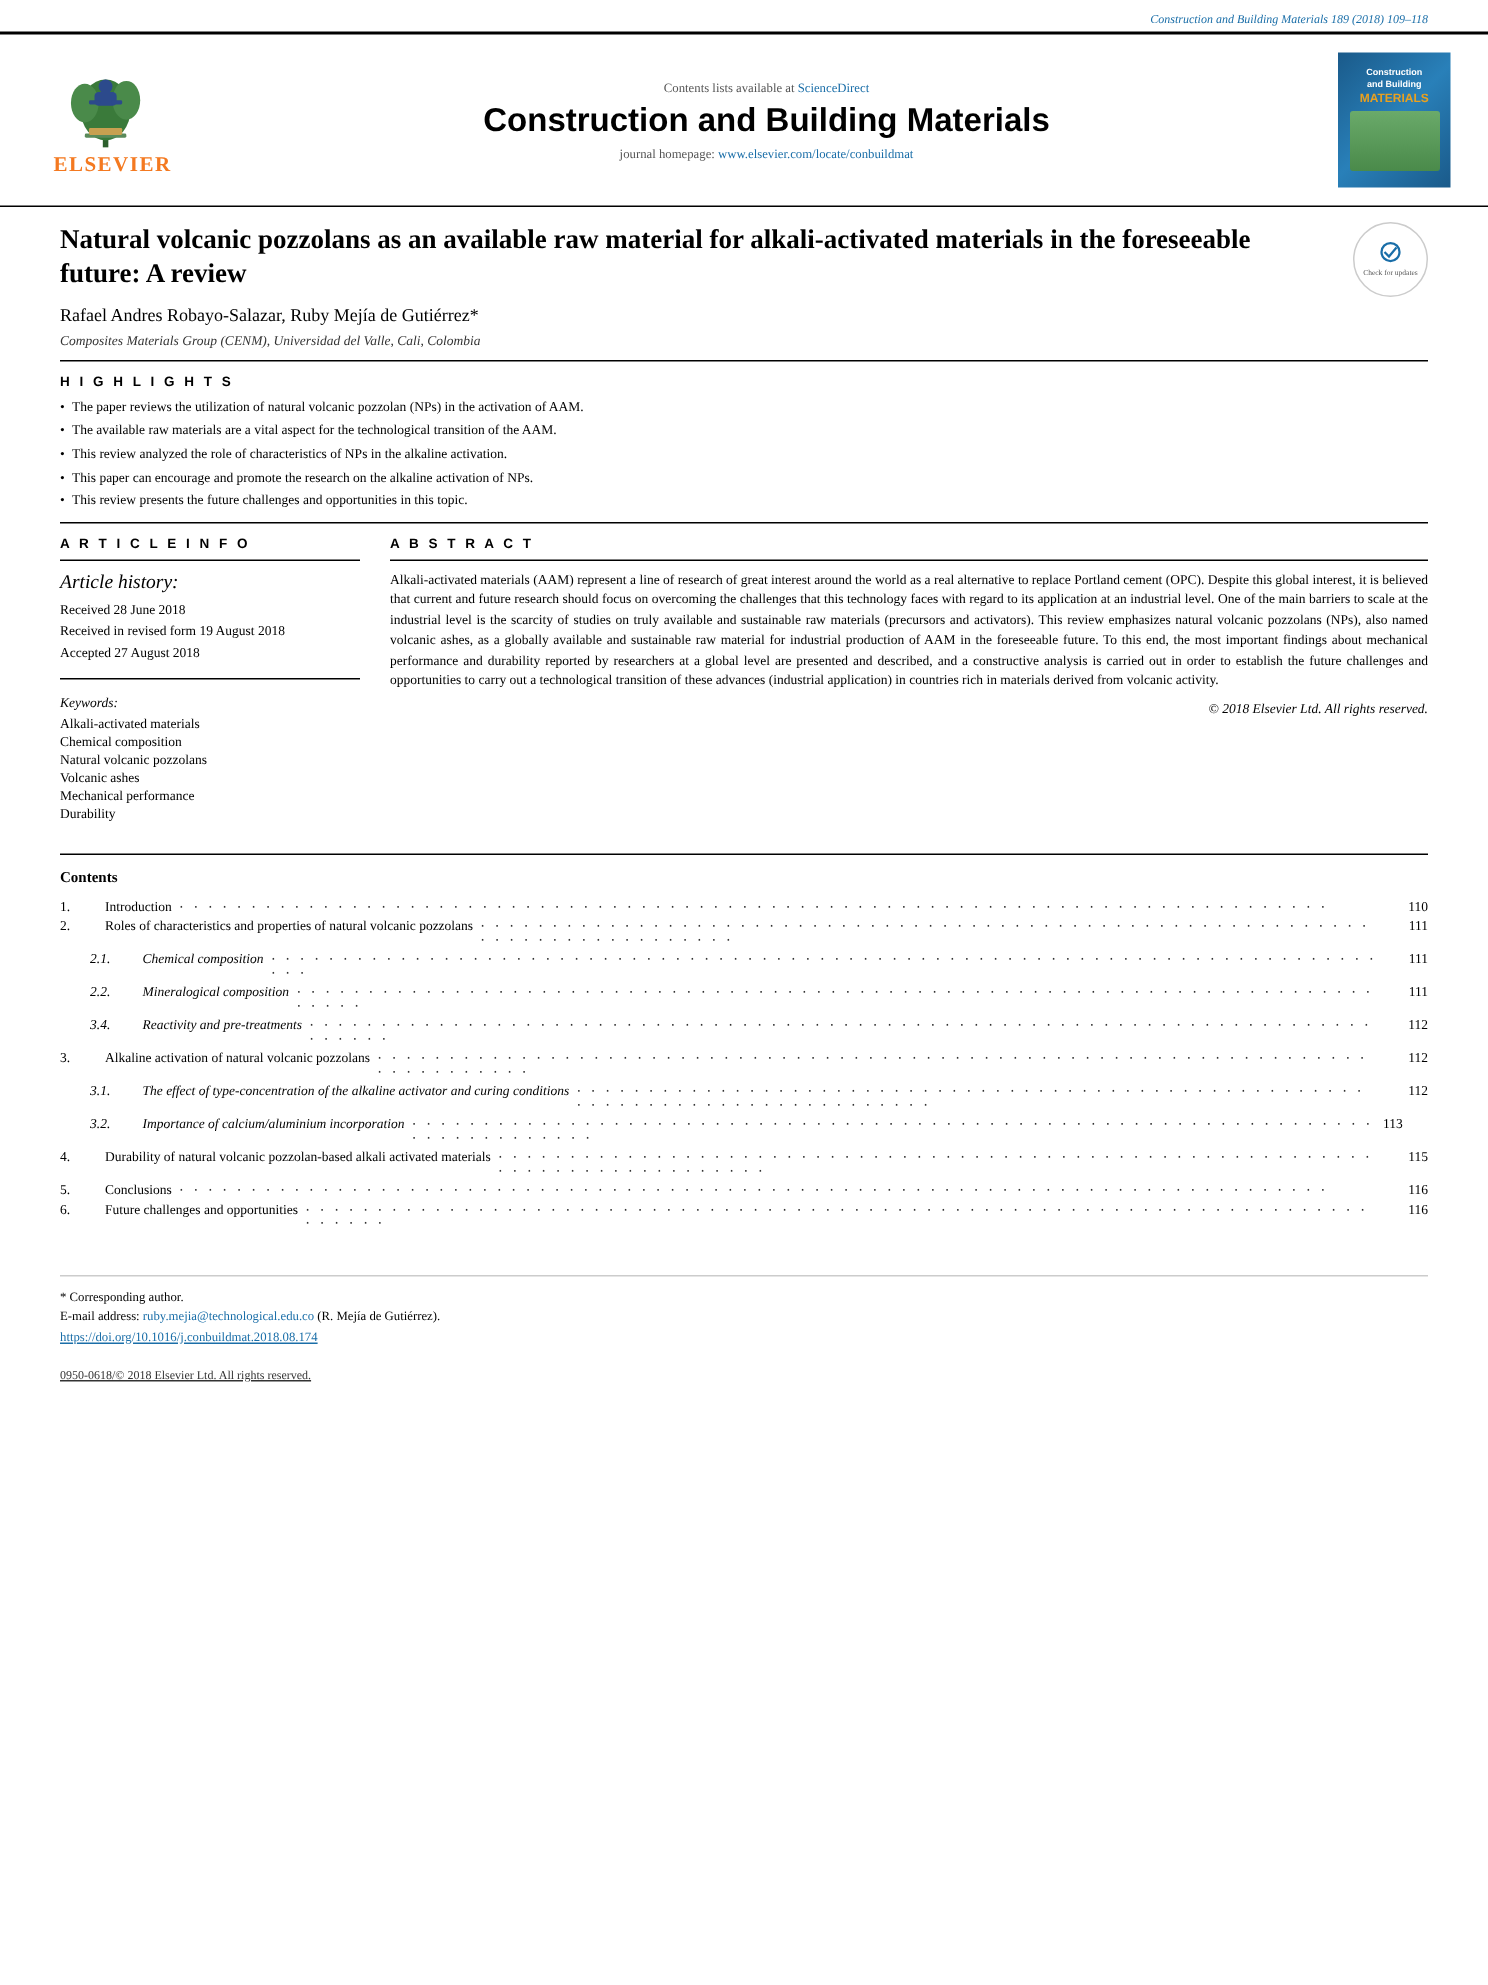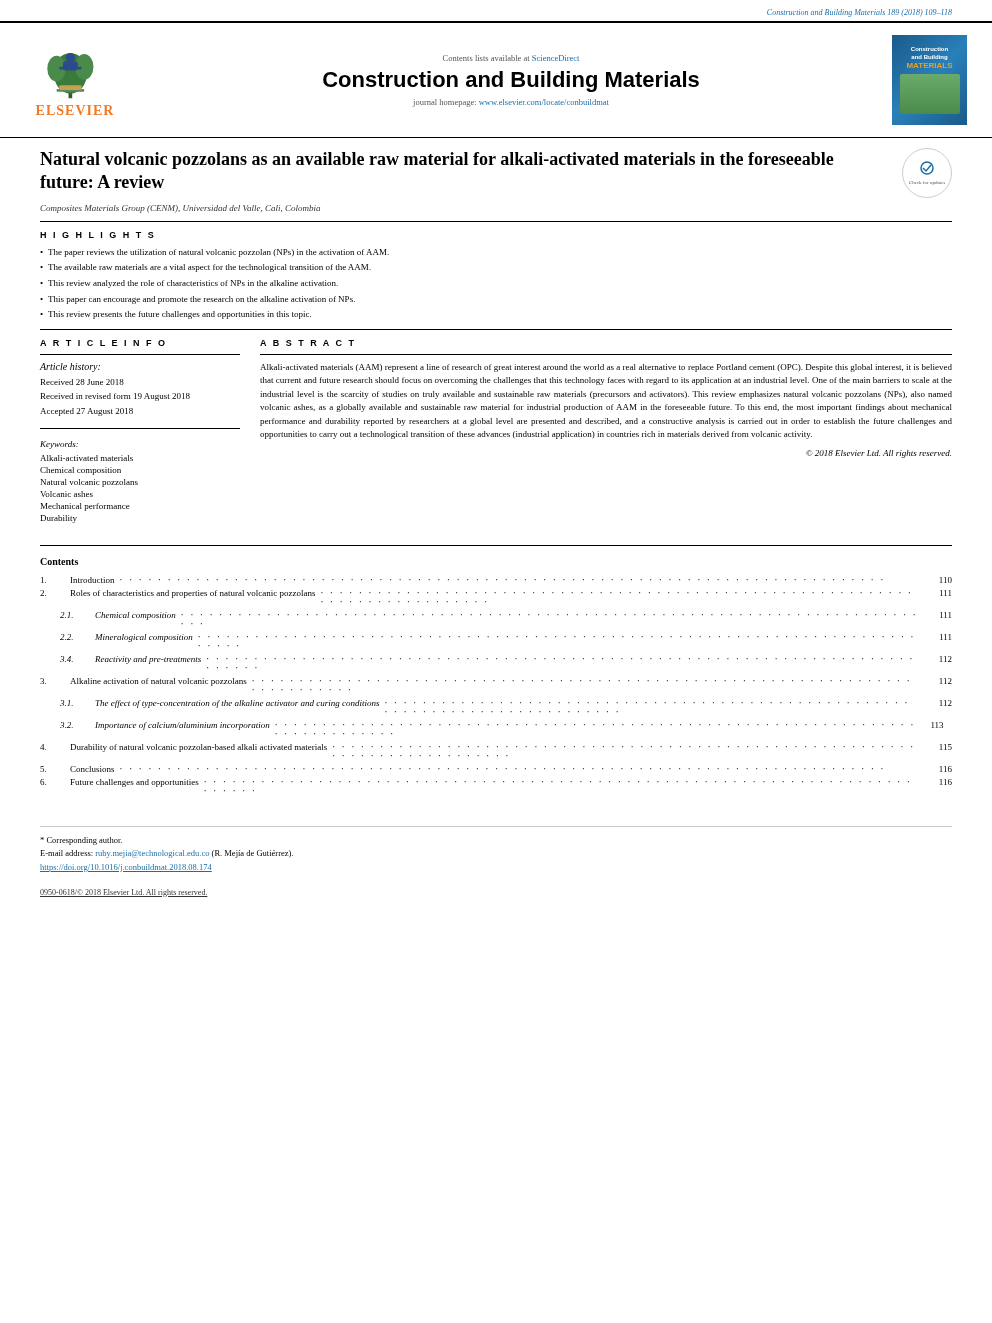--- a/index.html
+++ b/index.html
@@ -242,21 +242,21 @@
       font-family: Arial, sans-serif;
     }
 
     .info-divider {
       border: none;
       border-top: 1px solid #000;
       margin-bottom: 6px;
     }
 
     .article-history-heading {
-      font-size: 10px;
+      font-size: 13px;
       font-style: italic;
       margin-bottom: 4px;
     }
 
     .article-history-item {
       font-size: 9px;
       margin-bottom: 2px;
       line-height: 1.4;
     }
 
@@ -392,20 +392,23 @@
         <div class="check-updates-box">
           <svg width="24" height="20" viewBox="0 0 24 20">
             <circle cx="12" cy="8" r="6" fill="none" stroke="#1a6ea8" stroke-width="1.5"></circle>
             <path d="M8 8 L11 11 L16 5" stroke="#1a6ea8" stroke-width="1.5" fill="none"></path>
           </svg>
           <div style="font-size:5px; color:#555; text-align:center; line-height:1.2;">Check for updates</div>
         </div>
       </div>
     </div>
 
+    <div class="authors">
+      <span>Rafael Andres Robayo-Salazar, Ruby Mejía de Gutiérrez*</span>
+    </div>
 
     <div class="affiliation">Composites Materials Group (CENM), Universidad del Valle, Cali, Colombia</div>
 
     <hr class="section-divider">
 
     <div class="highlights-section">
       <div class="section-heading">H I G H L I G H T S</div>
       <div>
         <div class="highlight-item">The paper reviews the utilization of natural volcanic pozzolan (NPs) in the activation of AAM.</div>
         <div class="highlight-item">The available raw materials are a vital aspect for the technological transition of the AAM.</div>
@@ -490,21 +493,21 @@
           <div class="contents-item">
             <span style="width: 55px; flex-shrink: 0; padding-left: 20px; font-style: italic;">3.1.</span>
             <span style="font-style: italic;">The effect of type-concentration of the alkaline activator and curing conditions</span>
             <span style="flex: 1 1 0%; overflow: hidden; color: rgb(51, 51, 51); padding: 0px 4px; font-family: monospace; font-size: 8px;"> · · · · · · · · · · · · · · · · · · · · · · · · · · · · · · · · · · · · · · · · · · · · · · · · · · · · · · · · · · · · · · · · · · · · · · · · · · · · · · · · </span>
             <span style="width: 30px; text-align: right; flex-shrink: 0;">112</span>
           </div>
           <div class="contents-item">
             <span style="width: 55px; flex-shrink: 0; padding-left: 20px; font-style: italic;">3.2.</span>
             <span style="font-style: italic;">Importance of calcium/aluminium incorporation</span>
             <span style="flex: 1 1 0%; overflow: hidden; color: rgb(51, 51, 51); padding: 0px 4px; font-family: monospace; font-size: 8px;"> · · · · · · · · · · · · · · · · · · · · · · · · · · · · · · · · · · · · · · · · · · · · · · · · · · · · · · · · · · · · · · · · · · · · · · · · · · · · · · · · </span>
-            <span style="width: 30px; text-align: center; flex-shrink: 0;">113</span>
+            <span style="width: 30px; text-align: left; flex-shrink: 0;">113</span>
           </div>
           <div class="contents-item">
             <span style="width: 30px; flex-shrink: 0; padding-left: 0px; font-style: normal;">4.</span>
             <span style="font-style: normal;">Durability of natural volcanic pozzolan-based alkali activated materials</span>
             <span style="flex: 1 1 0%; overflow: hidden; color: rgb(51, 51, 51); padding: 0px 4px; font-family: monospace; font-size: 8px;"> · · · · · · · · · · · · · · · · · · · · · · · · · · · · · · · · · · · · · · · · · · · · · · · · · · · · · · · · · · · · · · · · · · · · · · · · · · · · · · · · </span>
             <span style="width: 30px; text-align: right; flex-shrink: 0;">115</span>
           </div>
           <div class="contents-item">
             <span style="width: 30px; flex-shrink: 0; padding-left: 0px; font-style: normal;">5.</span>
             <span style="font-style: normal;">Conclusions</span>

